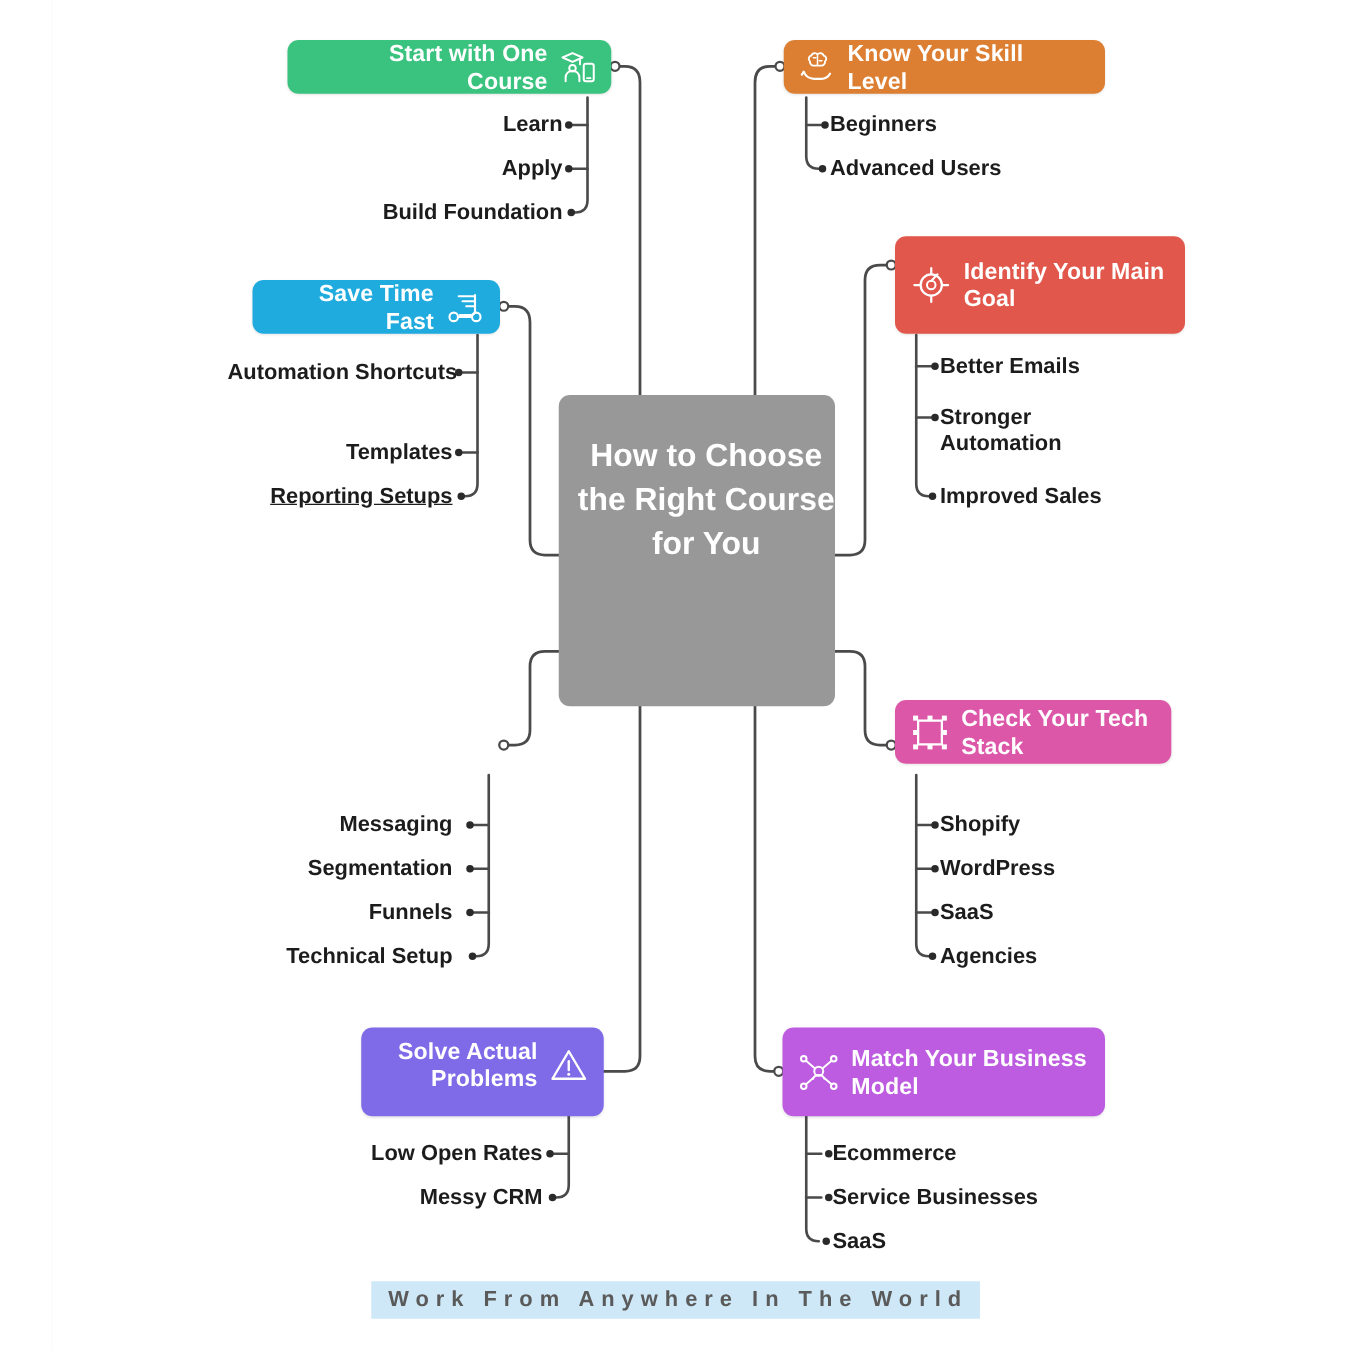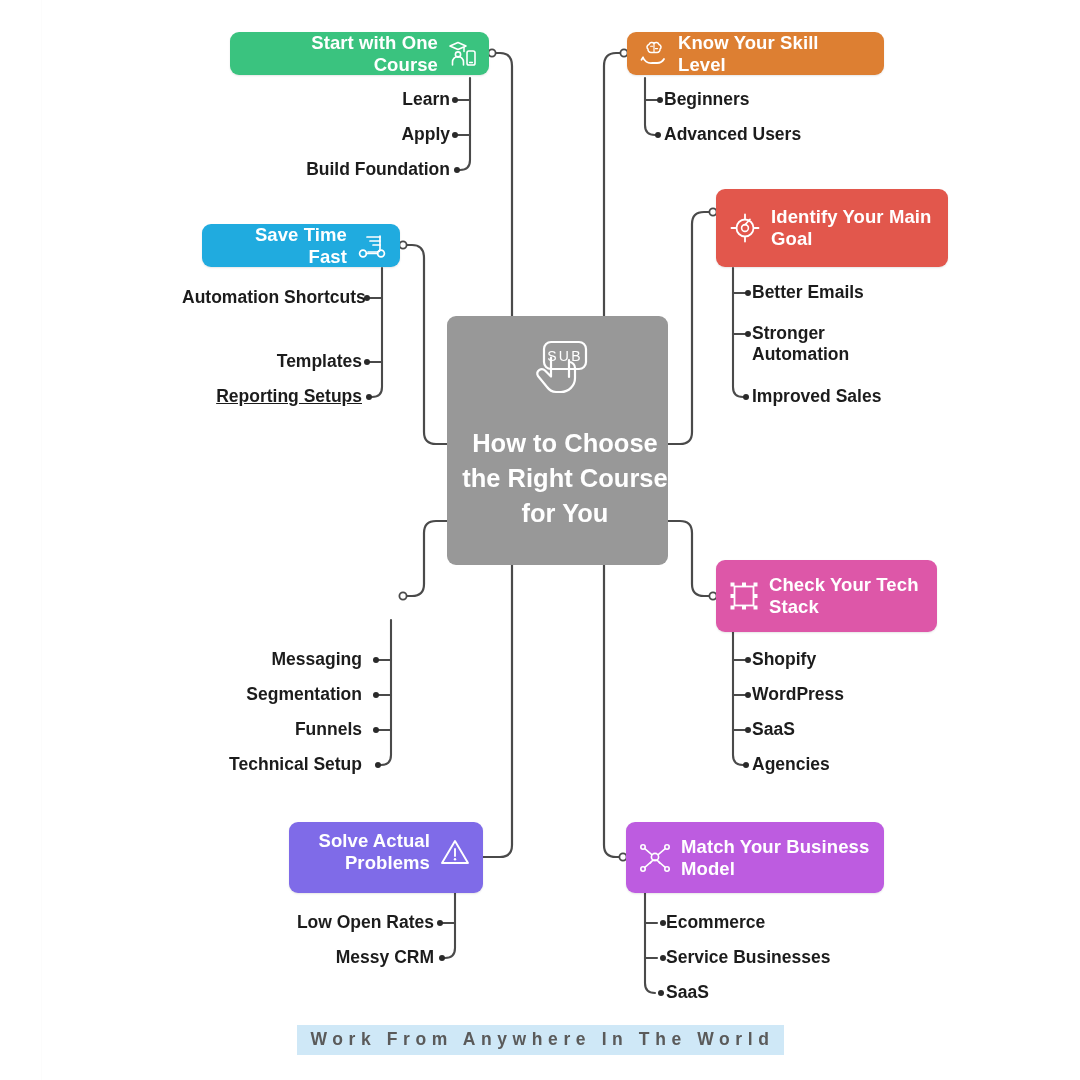--- a/index.html
+++ b/index.html
@@ -165,28 +165,20 @@
       <circle cx="403" cy="245" r="3.6"></circle>
       <circle cx="713" cy="212" r="3.6"></circle>
       <circle cx="403" cy="596" r="3.6"></circle>
       <circle cx="713" cy="596" r="3.6"></circle>
       <circle cx="466" cy="857" r="3.6"></circle>
       <circle cx="623" cy="857" r="3.6"></circle>
     </g>
   </svg>
 
   <div id="central" style="background: rgb(152, 152, 152);">
-    <span class="ico">
-      <svg width="66" height="74" viewBox="0 0 66 74">
-        <rect x="19" y="4" width="42" height="27" rx="7" fill="none" stroke="#fff" stroke-width="2.2"></rect>
-        <text x="40" y="23" text-anchor="middle" fill="#fff" font-family="Liberation Sans, sans-serif" font-size="14" font-weight="400" letter-spacing="2.2">SUB</text>
-        <path d="M44 22 v17" fill="none" stroke="#fff" stroke-width="2.2" stroke-linecap="round"></path>
-        <path d="M44 24 a6 6 0 0 1 6 6 v10 a14 14 0 0 1 -14 14 h-5 a12 12 0 0 1 -9 -5 l-9 -11 a4.5 4.5 0 0 1 7 -5.5 l6 6 v-19" fill="none" stroke="#fff" stroke-width="2.2" stroke-linejoin="round" stroke-linecap="round"></path>
-      </svg>
-    </span>
     <div class="ctitle">How to Choose the Right Course for You</div>
   </div>
 
   <div class="node head-l" style="left: 230px; top: 32px; width: 259px; height: 43px; padding: 0px 12px 0px 16px; font-size: 18.5px; background: rgb(58, 195, 127);">
     <span class="lbl">Start with One Course</span>
     <span class="ico">
       <svg width="30" height="28" viewBox="0 0 30 28">
         <path d="M3 6 L11 2.5 L19 6 L11 9.5 Z" fill="none" stroke="#fff" stroke-width="1.6" stroke-linejoin="round"></path>
         <path d="M17 7.5 v4" stroke="#fff" stroke-width="1.5" stroke-linecap="round"></path>
         <circle cx="11" cy="14.5" r="2.6" fill="none" stroke="#fff" stroke-width="1.6"></circle>
@@ -254,21 +246,21 @@
     <div class="item" style="left:0; top:386px;">Improved Sales</div>
   </div>
 
   <div class="subs left" style="left:120px; top:0; width:242px;">
     <div class="item" style="right:0; top:649px;">Messaging</div>
     <div class="item" style="right:0; top:684px;">Segmentation</div>
     <div class="item" style="right:0; top:719px;">Funnels</div>
     <div class="item" style="right:0; top:754px;">Technical Setup</div>
   </div>
 
-  <div class="node head-r" style="left: 716px; top: 560px; width: 221px; height: 72px; padding: 0px 14px 0px 12px; font-size: 18.5px; background: rgb(221, 87, 168);">
+  <div class="node head-r" style="left: 716px; top: 560px; width: 221px; height: 51px; padding: 0px 14px 0px 12px; font-size: 18.5px; background: rgb(221, 87, 168);">
     <span class="ico">
       <svg width="32" height="32" viewBox="0 0 32 32">
         <rect x="6.5" y="6.5" width="19" height="19" fill="none" stroke="#fff" stroke-width="1.8"></rect>
         <g fill="#fff">
           <rect x="2.5" y="2.5" width="4" height="4"></rect>
             <rect x="14" y="2.5" width="4" height="4"></rect>
             <rect x="25.5" y="2.5" width="4" height="4"></rect>
           <rect x="2.5" y="14" width="4" height="4"></rect>
             <rect x="25.5" y="14" width="4" height="4"></rect>
           <rect x="2.5" y="25.5" width="4" height="4"></rect>

